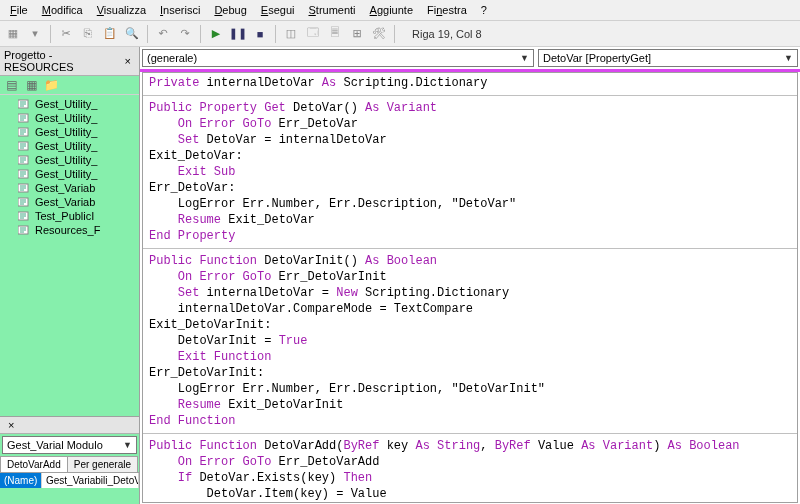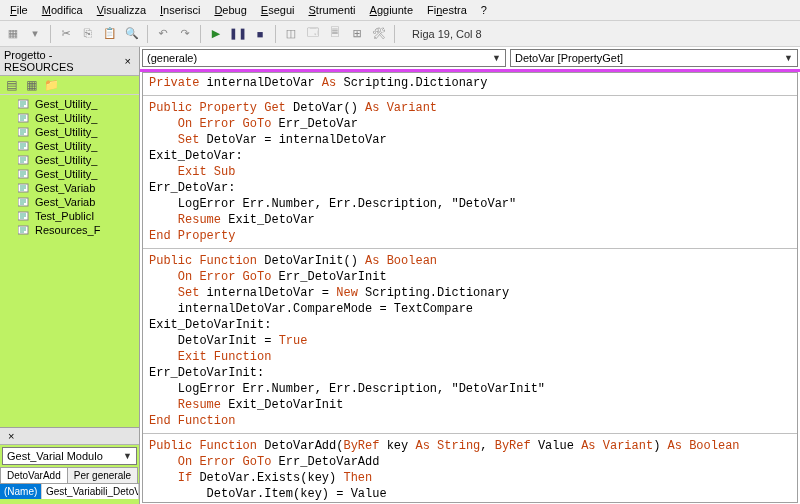--- a/index.html
+++ b/index.html
@@ -8,48 +8,48 @@
 .menubar span { padding: 2px 6px; cursor: default; }
 .menubar span u { text-decoration: underline; }
 .toolbar { background: #f0f0f0; border-bottom: 1px solid #d0d0d0; padding: 2px 4px; display: flex; align-items: center; gap: 4px; height: 26px; }
 .tb-btn { width: 18px; height: 18px; display: flex; align-items: center; justify-content: center; color: #888; }
 .tb-sep { width: 1px; height: 18px; background: #c0c0c0; margin: 0 2px; }
 .tb-play { color: #2a8a2a; }
 .tb-pause { color: #336; }
 .tb-stop { color: #336; }
 .cursor-info { margin-left: 11px; color: #333; font-size: 11px; }
 .main { display: flex; height: calc(100% - 46px); }
-.left-col { width: 140px; display: flex; flex-direction: column; background: #bef264; border-right: 1px solid #a0a0a0; }
+.left-col { width: 140px; display: flex; flex-direction: column; background: #86efac; border-right: 1px solid #a0a0a0; }
 .panel-hdr { background: #e4e4e4; border-bottom: 1px solid #b0b0b0; padding: 2px 4px; display: flex; justify-content: space-between; align-items: center; font-size: 11px; }
 .panel-hdr .x { cursor: default; padding: 0 4px; }
 .proj-tb { padding: 2px 4px; display: flex; gap: 4px; border-bottom: 1px solid #d0d0d0; }
 .proj-tb span { width: 16px; height: 14px; display: flex; align-items: center; justify-content: center; color: #666; font-size: 12px; }
 .tree { flex: 1; overflow: hidden; padding: 2px 0; border-bottom: 1px solid #a0a0a0; }
 .tree-item { display: flex; align-items: center; padding: 1px 2px 1px 18px; white-space: nowrap; font-size: 11px; }
 .mod-icon { width: 14px; height: 12px; margin-right: 3px; display: inline-flex; }
 .mod-icon svg { width: 14px; height: 12px; }
-.prop-panel { height: 60px; }
+.prop-panel { height: 71px; }
 .prop-combo { margin: 2px; font-size: 11px; width: calc(100% - 4px); }
 .prop-tabs { display: flex; border-bottom: 1px solid #a0a0a0; margin-top: 2px; }
 .prop-tab { padding: 2px 6px; border: 1px solid #a0a0a0; border-bottom: none; background: #f0f0f0; font-size: 10px; margin-right: -1px; }
 .prop-tab.active { background: #fff; }
 .prop-grid { background: #fff; }
 .prop-row { display: flex; }
 .prop-cell { padding: 2px 4px; font-size: 10px; border-right: 1px solid #d0d0d0; }
 .prop-name { background: #0078d7; color: #fff; width: 42px; }
 .prop-val { flex: 1; overflow: hidden; white-space: nowrap; }
 .right-col { flex: 1; display: flex; flex-direction: column; background: #fff; }
 .combo-row { display: flex; padding: 2px; gap: 4px; border-bottom: 3px solid #d946ef; }
 .combo { border: 1px solid #7a7a7a; padding: 2px 4px; font-size: 11px; display: flex; justify-content: space-between; align-items: center; background: #fff; }
 .combo-left { flex: 1; }
-.combo-right { width: 288px; }
+.combo-right { width: 260px; }
 .combo .arrow { font-size: 9px; color: #333; }
 .code-area { flex: 1; overflow: auto; border: 1px solid #a0a0a0; margin: 0 2px 2px 2px; }
 .code { font-family: "Courier New", monospace; font-size: 12px; line-height: 16px; padding: 2px 6px; white-space: pre; color: #000; }
-.kw { color: #c2410c; }
+.kw { color: #a21caf; }
 .hr-line { border: none; border-top: 1px solid #c0c0c0; margin: 2px 0; }
 </style>
 </head>
 <body>
 
 <div class="menubar">
   <span><u>F</u>ile</span>
   <span><u>M</u>odifica</span>
   <span><u>V</u>isualizza</span>
   <span><u>I</u>nserisci</span>

